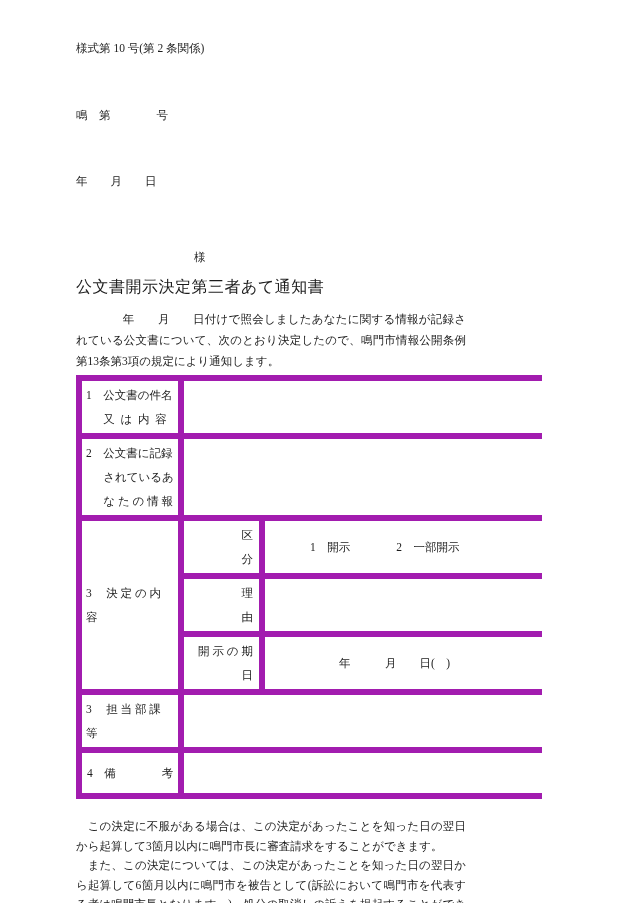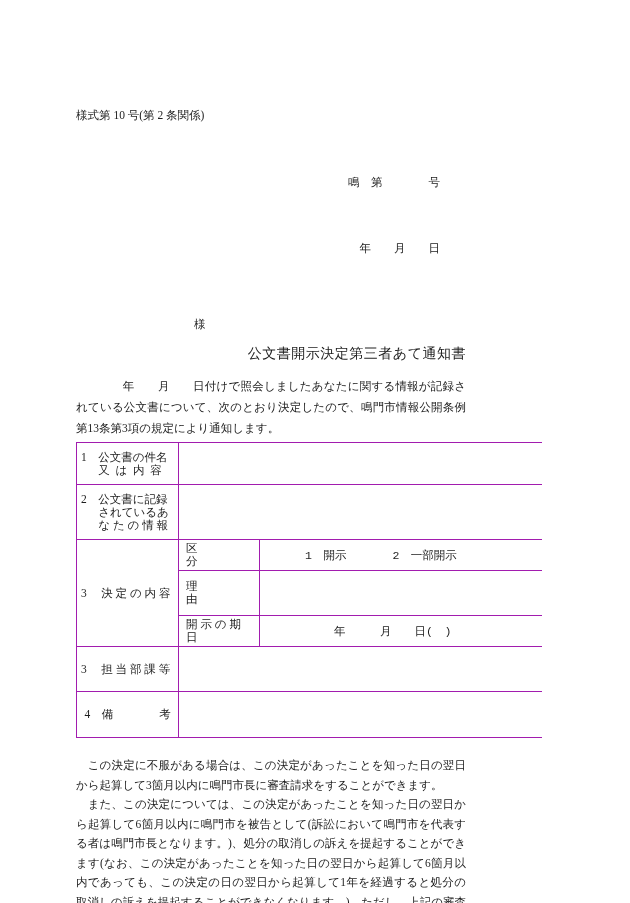--- a/index.html
+++ b/index.html
@@ -1,49 +1,49 @@
 <!DOCTYPE html>
 <html><head>
 <meta charset="utf-8">
 <style>
   html, body { margin: 0; padding: 0; background: #ffffff; }
   .page {
     position: relative;
     width: 542px;
     height: 903px;
     box-sizing: border-box;
-    padding: 108px 76px 0 76px;
+    padding: 41px 76px 0 76px;
     background: #ffffff;
     color: #1c1c1c;
     font-family: "Liberation Serif", "DejaVu Serif", serif;
     font-size: 11.5px;
     overflow: hidden;
   }
   .form-number { line-height: 15px; white-space: pre-wrap; }
-  .doc-meta { text-align: right; padding-right: 26px; line-height: 22px; margin-top: 4px; white-space: pre-wrap; }
+  .doc-meta { padding-right: 26px; line-height: 22px; margin-top: 4px; white-space: pre-wrap; }
   .addressee { margin-top: 13px; padding-left: 118px; line-height: 16px; }
   .sender { margin-top: 6px; padding-left: 294px; line-height: 16px; }
-  .title { margin-top: 13px; text-align: right; font-size: 14px; line-height: 17px; letter-spacing: 0.5px; }
+  .title { margin-top: 13px; text-align: left; font-size: 16px; line-height: 17px; letter-spacing: 0.5px; }
   .intro { margin: 14px 0 0 0; line-height: 21px; text-align: justify; white-space: pre-wrap; }
   .form-table {
     border-collapse: collapse;
     table-layout: fixed;
     width: 479px;
     margin-top: 3px;
   }
   .form-table td {
-    border: 1px solid #a21caf;
+    border: 6px solid #a21caf;
     vertical-align: middle;
-    line-height: 13px;
+    line-height: 24px;
     padding: 2px 4px;
     overflow: hidden;
   }
   td.lbl { white-space: pre-wrap; }
-  td.sublbl { white-space: pre-wrap; padding-left: 7px; padding-right: 6px; }
-  td.field { white-space: pre-wrap; font-family: Liberation Mono, monospace; }
+  td.sublbl { white-space: pre-wrap; padding-left: 7px; padding-right: 6px; text-align: right; }
+  td.field { white-space: pre-wrap; }
   td.v-kubun { padding-left: 45px; }
   td.v-date { padding-left: 74px; }
   tr.h42 { height: 42px; }
   tr.h55 { height: 55px; }
   tr.h28 { height: 28px; }
   tr.h45 { height: 45px; }
   tr.h27 { height: 27px; }
   tr.h46 { height: 46px; text-align: center; }
   .notes { margin-top: 18px; }
   .notes p { margin: 0; line-height: 19.5px; text-align: justify; white-space: pre-wrap; }

